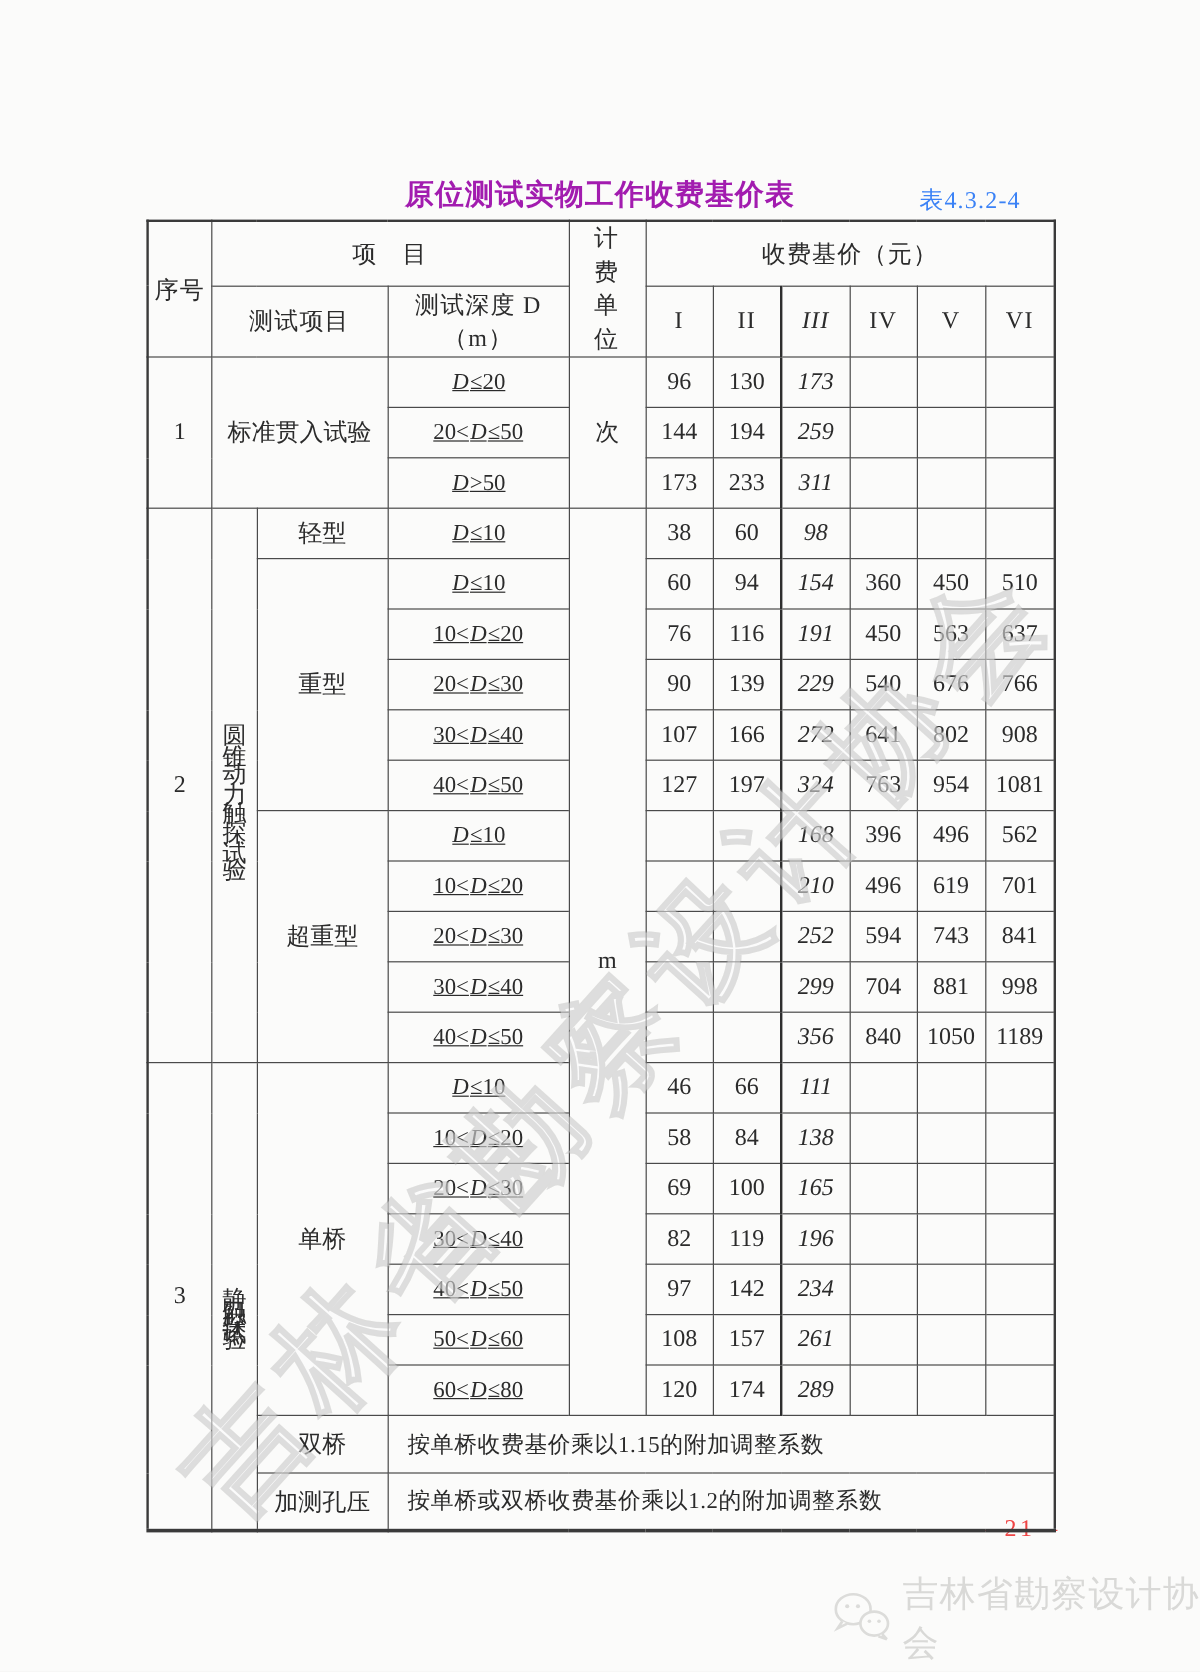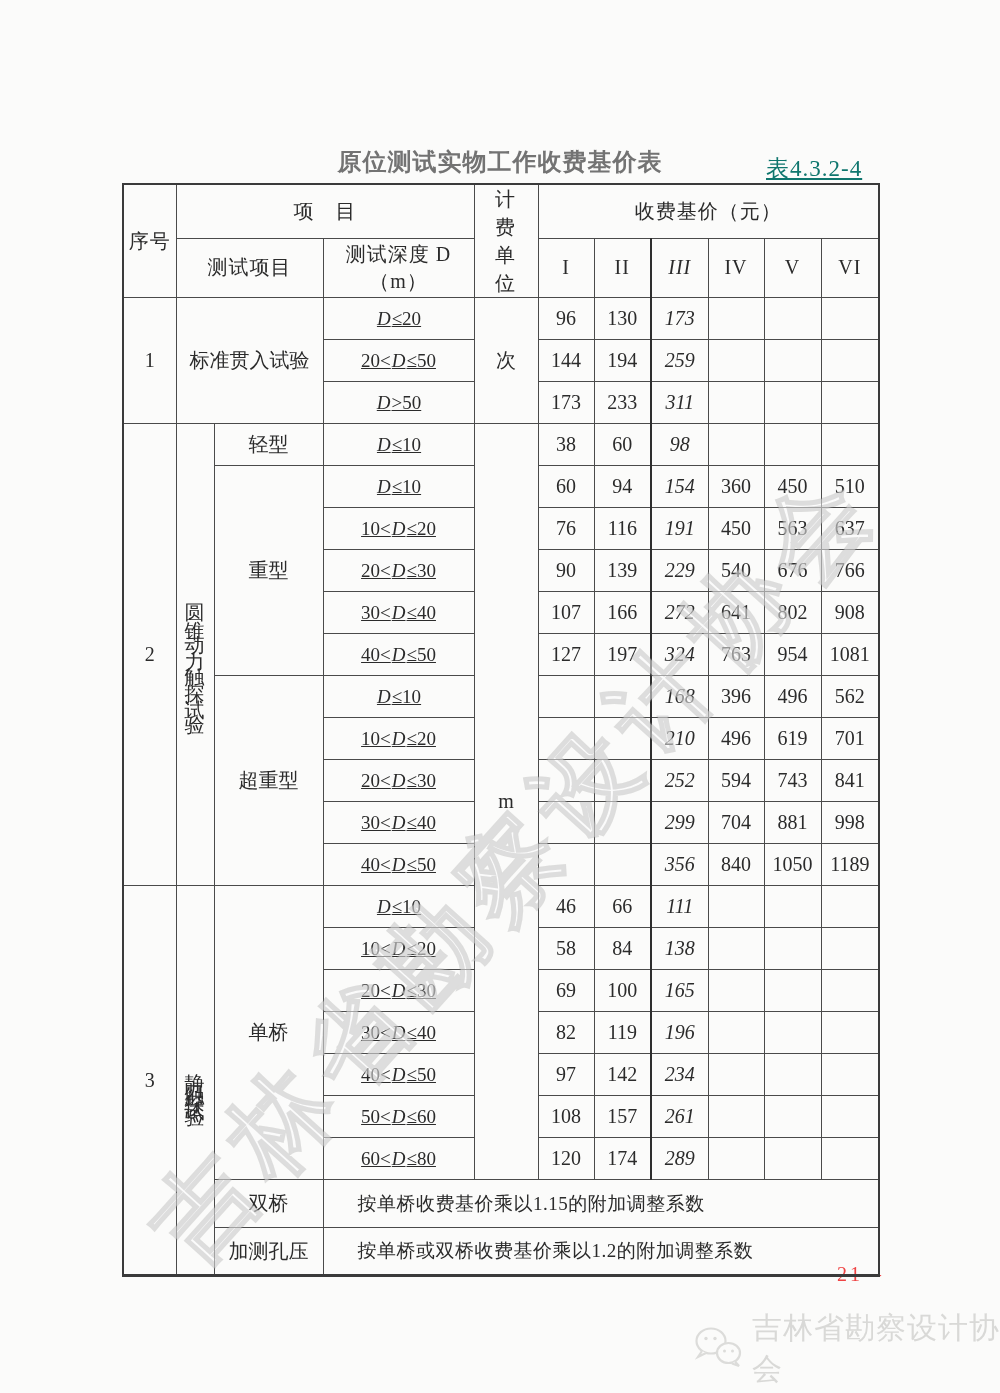--- a/index.html
+++ b/index.html
@@ -11,25 +11,25 @@
     background:#fbfbfa;
     overflow:hidden;
     font-family:"Liberation Serif","DejaVu Serif",serif;
     color:#2b2b2b;
   }
   
   .doc-title{
     position:absolute;top:146px;left:0;width:1000px;
     text-align:center;
     font-family:"Liberation Sans","DejaVu Sans",sans-serif;
-    font-weight:bold;font-size:24px;letter-spacing:1px;color:#737373;
+    font-weight:bold;font-size:24px;letter-spacing:1px;color:#a21caf;
   }
   .table-no{
     position:absolute;top:153px;left:766px;
-    font-size:23px;letter-spacing:1px;color:#0f766e;text-decoration:underline;
+    font-size:20px;letter-spacing:1px;color:#3b82f6;
   }
   
   table.fee-table{
     position:absolute;left:122px;top:183px;width:756px;
     border-collapse:collapse;table-layout:fixed;
     font-size:20px;z-index:1;
   }
   table.fee-table{border:2px solid #3a3a3a;border-bottom:3px solid #3a3a3a;}
   .fee-table th,.fee-table td{
     border:1px solid #4a4a4a;
@@ -41,21 +41,21 @@
   .fee-table thead tr.h2{height:46px;}
   .fee-table tbody tr{height:42px;}
   .fee-table tbody tr.note-row{height:48px;}
   .fee-table th{font-size:20px;letter-spacing:1px;}
   .fee-table th.unit-h{letter-spacing:2px;padding:0 10px;line-height:1.4;}
   .fee-table td.depth{font-size:19px;text-decoration:underline;}
   .fee-table td.depth i{font-style:italic;padding:0 1px;}
   .fee-table td.val{font-size:20px;}
   .fee-table td.unit{font-size:20px;}
   .fee-table .hl{border-left:2px solid #2e2e2e;font-style:italic;}
-  .fee-table td.note{text-align:left;padding-left:34px;font-size:19px;letter-spacing:0.5px;}
+  .fee-table td.note{text-align:left;padding-left:16px;font-size:19px;letter-spacing:0.5px;}
   .fee-table td.vcell{padding:0;}
   .vtext{
     display:inline-block;
     writing-mode:vertical-rl;text-orientation:upright;
     font-size:20px;line-height:1;
   }
   .vtext.vs8{letter-spacing:16px;}
   .vtext.vs6{letter-spacing:7px;}
   
   .watermark{

